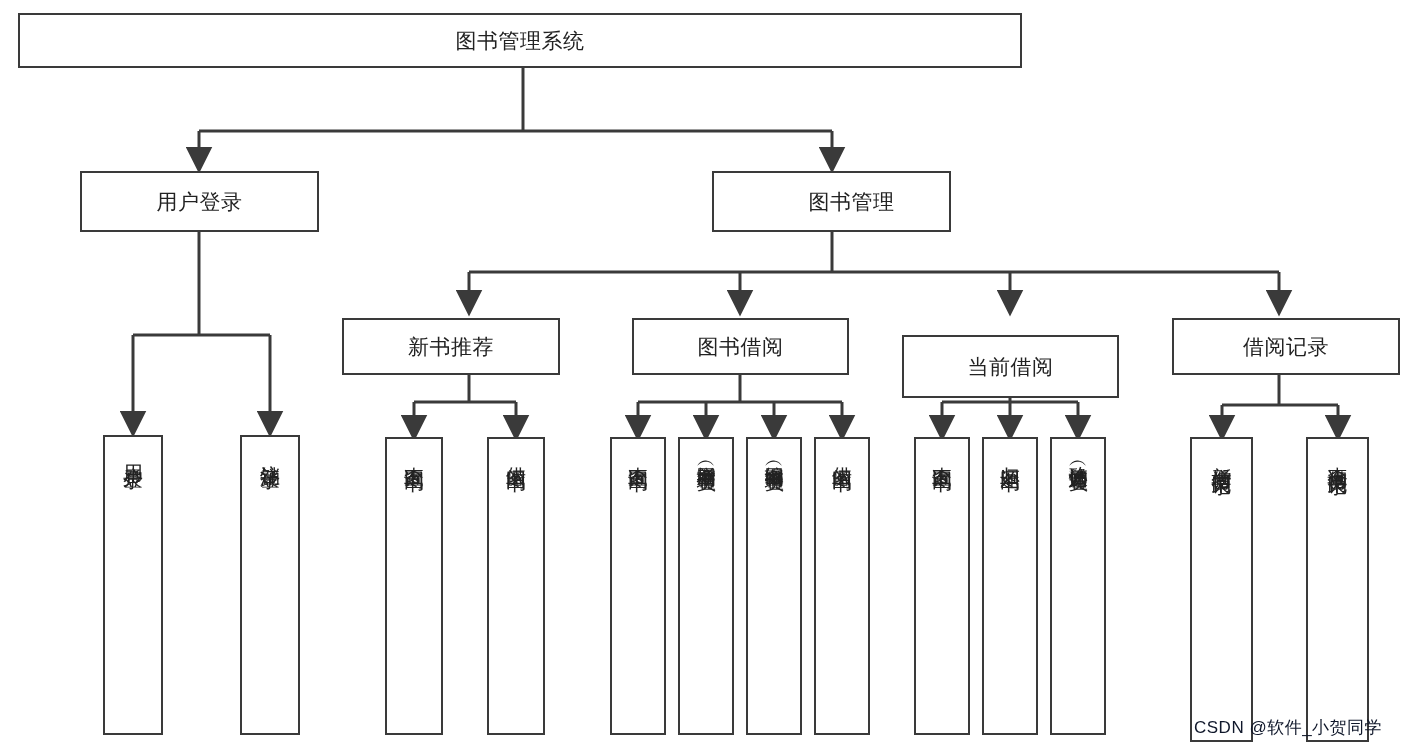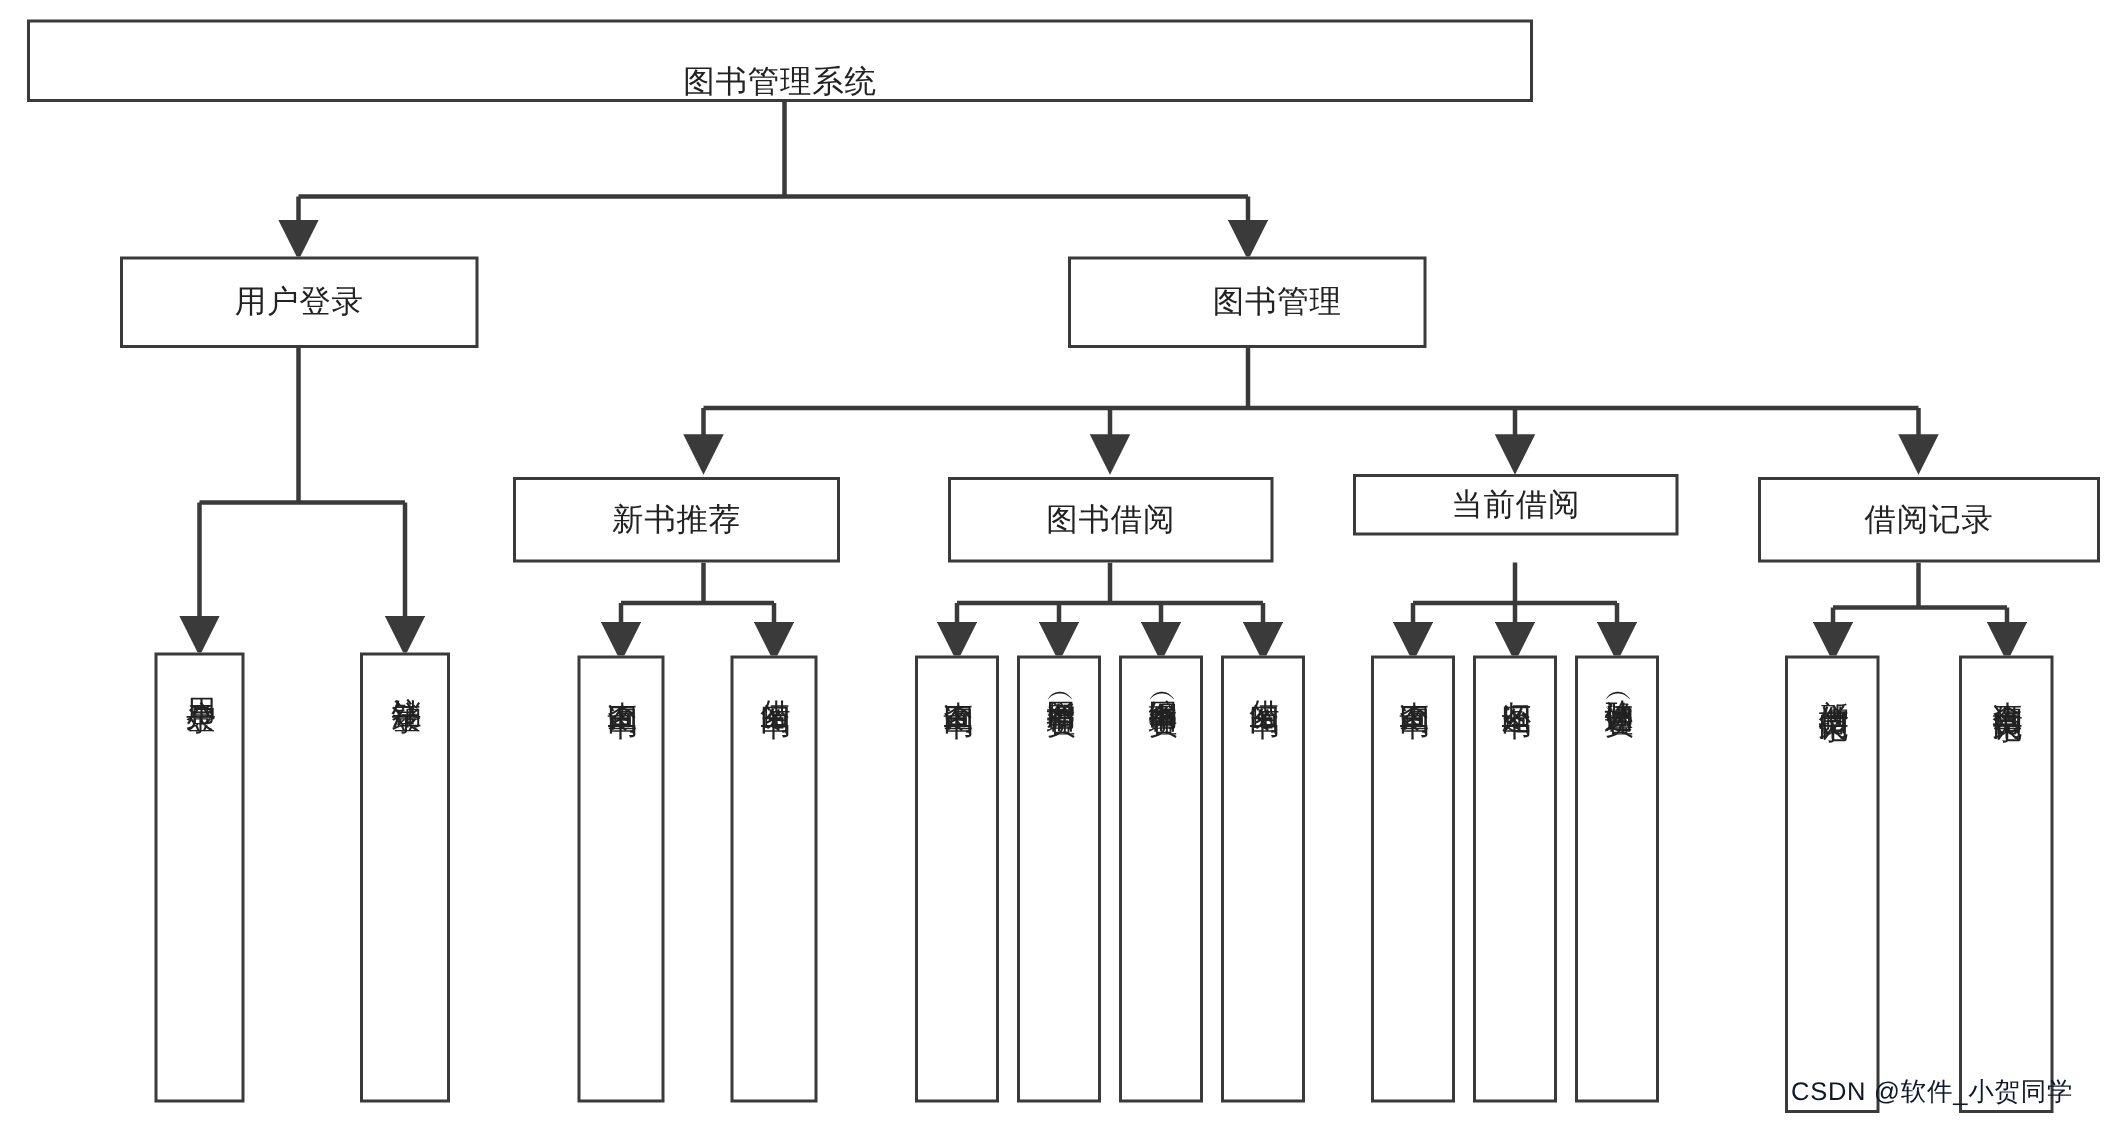--- a/index.html
+++ b/index.html
@@ -118,38 +118,38 @@
       <path d="M 1010 402 L 1010 428" marker-end="url(#arrow)"></path>
       <path d="M 1078 402 L 1078 428" marker-end="url(#arrow)"></path>
 
       <path d="M 1279 375 L 1279 405"></path>
       <path d="M 1222 405 L 1338 405"></path>
       <path d="M 1222 405 L 1222 428" marker-end="url(#arrow)"></path>
       <path d="M 1338 405 L 1338 428" marker-end="url(#arrow)"></path>
     </g>
   </svg>
 
-  <div class="node horiz" style="left:18px; top:13px; width:1004px; height:55px;align-items:flex-end;">
+  <div class="node horiz" style="left:18px; top:13px; width:1004px; height:55px;">
     <span class="label">图书管理系统</span>
   </div>
 
   <div class="node horiz" style="left:80px; top:171px; width:239px; height:61px;">
     <span class="label">用户登录</span>
   </div>
   <div class="node horiz" style="left:712px; top:171px; width:239px; height:61px;padding-left:40px;">
     <span class="label">图书管理</span>
   </div>
 
   <div class="node horiz" style="left:342px; top:318px; width:218px; height:57px;">
     <span class="label">新书推荐</span>
   </div>
   <div class="node horiz" style="left:632px; top:318px; width:217px; height:57px;">
     <span class="label">图书借阅</span>
   </div>
-  <div class="node horiz" style="left:902px; top:316px; width:217px; height:41px;">
+  <div class="node horiz" style="left:902px; top:335px; width:217px; height:63px;">
     <span class="label">当前借阅</span>
   </div>
   <div class="node horiz" style="left:1172px; top:318px; width:228px; height:57px;">
     <span class="label">借阅记录</span>
   </div>
 
   <div class="node vert" style="left:103px; top:435px; width:60px; height:300px;">
     <span class="label">用户登录</span>
   </div>
   <div class="node vert" style="left:240px; top:435px; width:60px; height:300px;">

